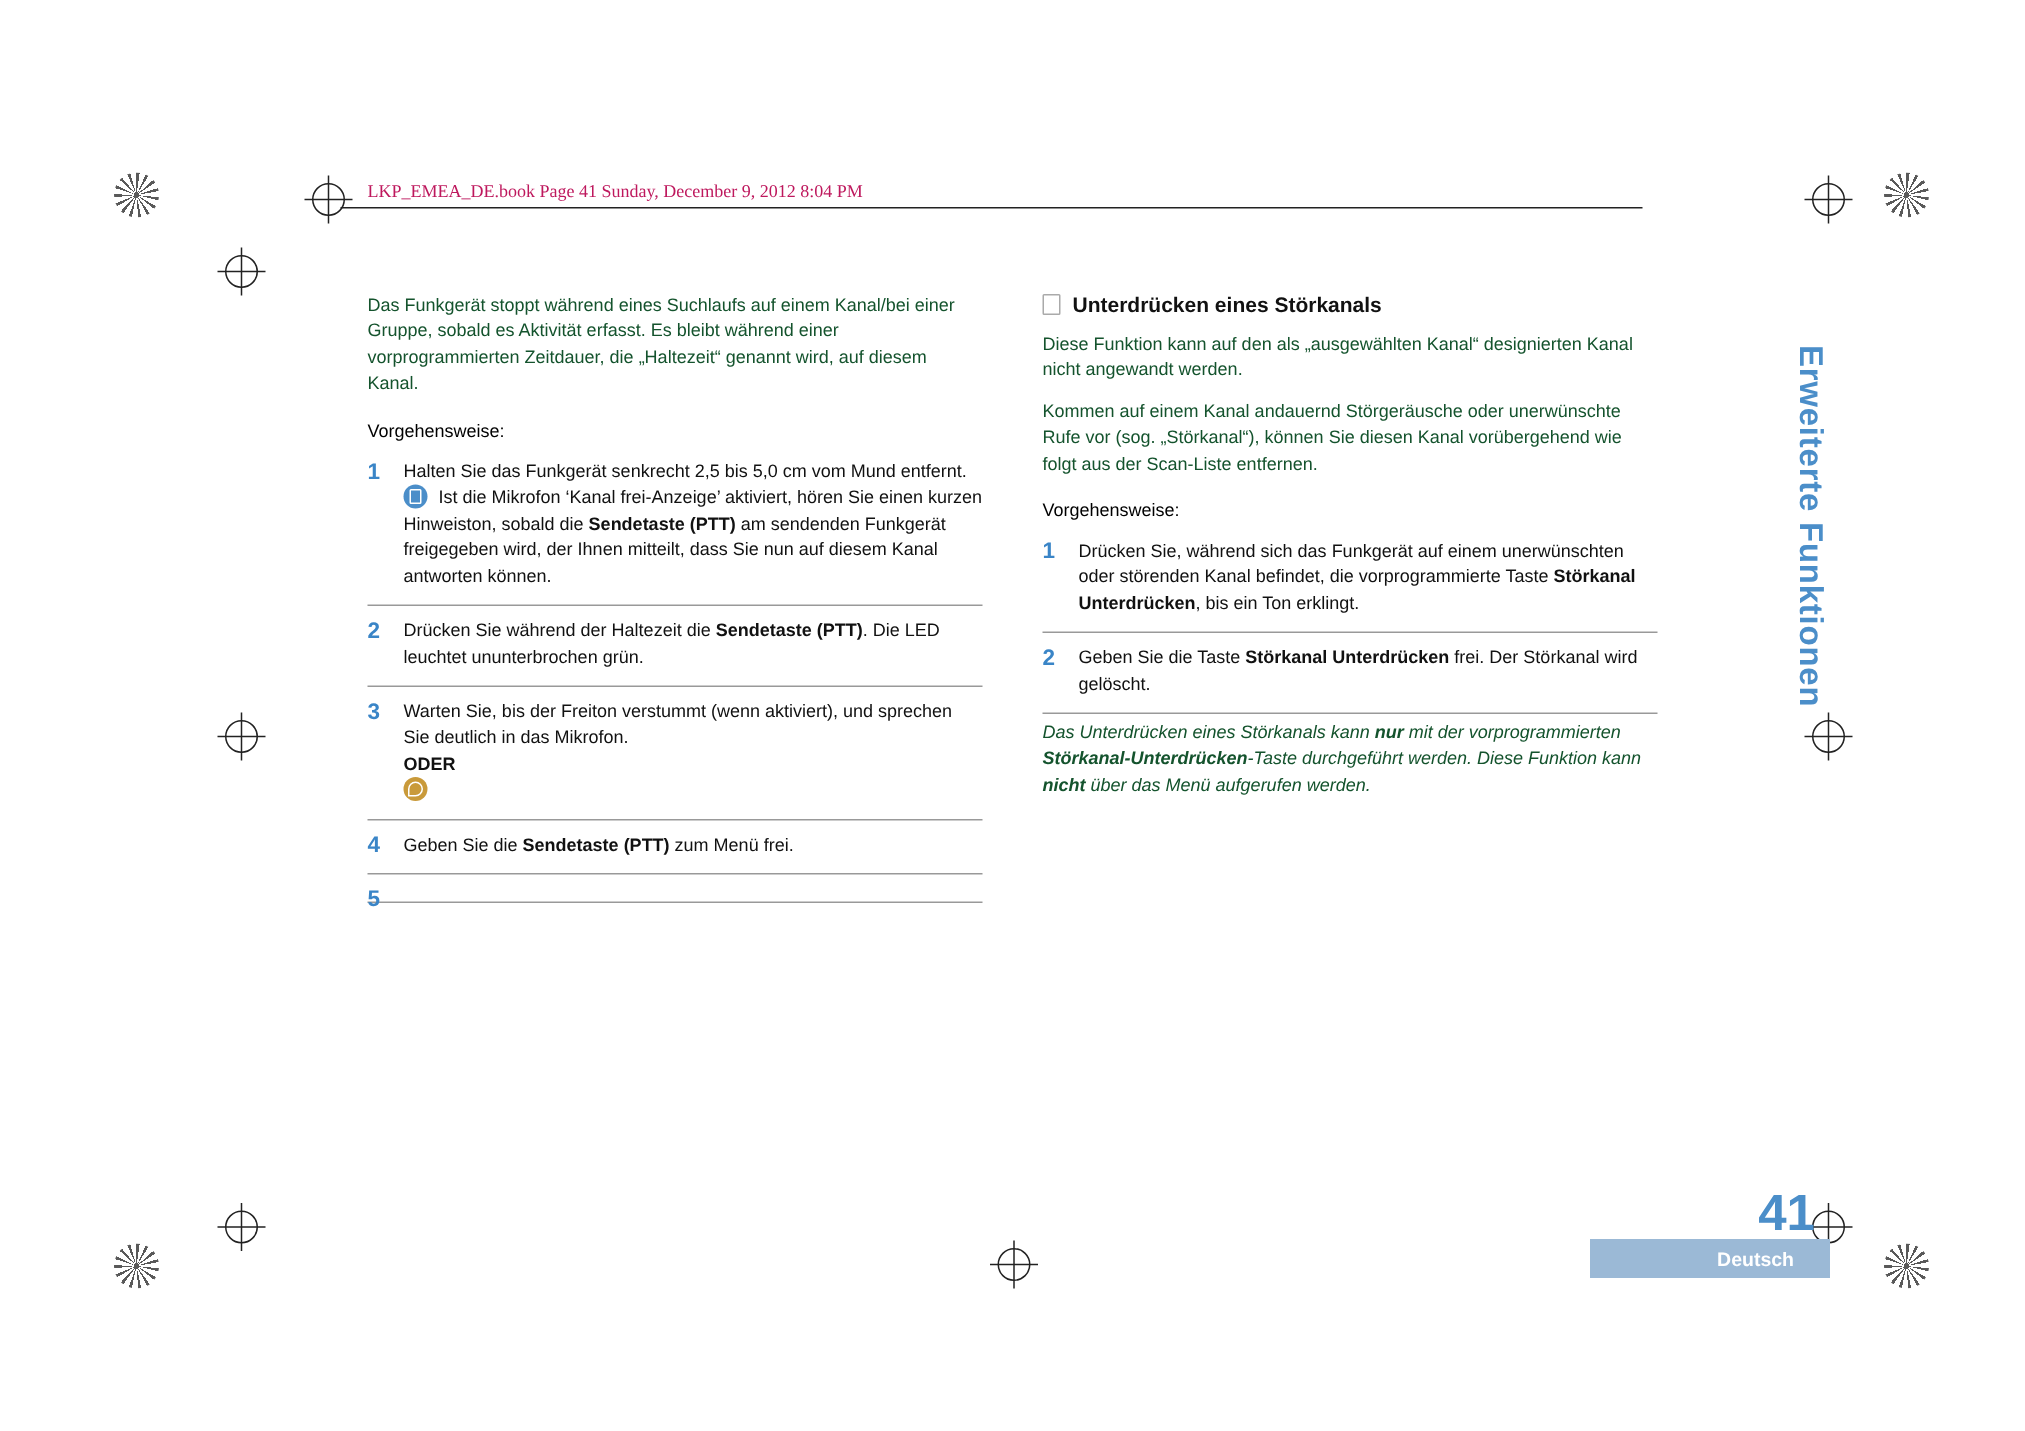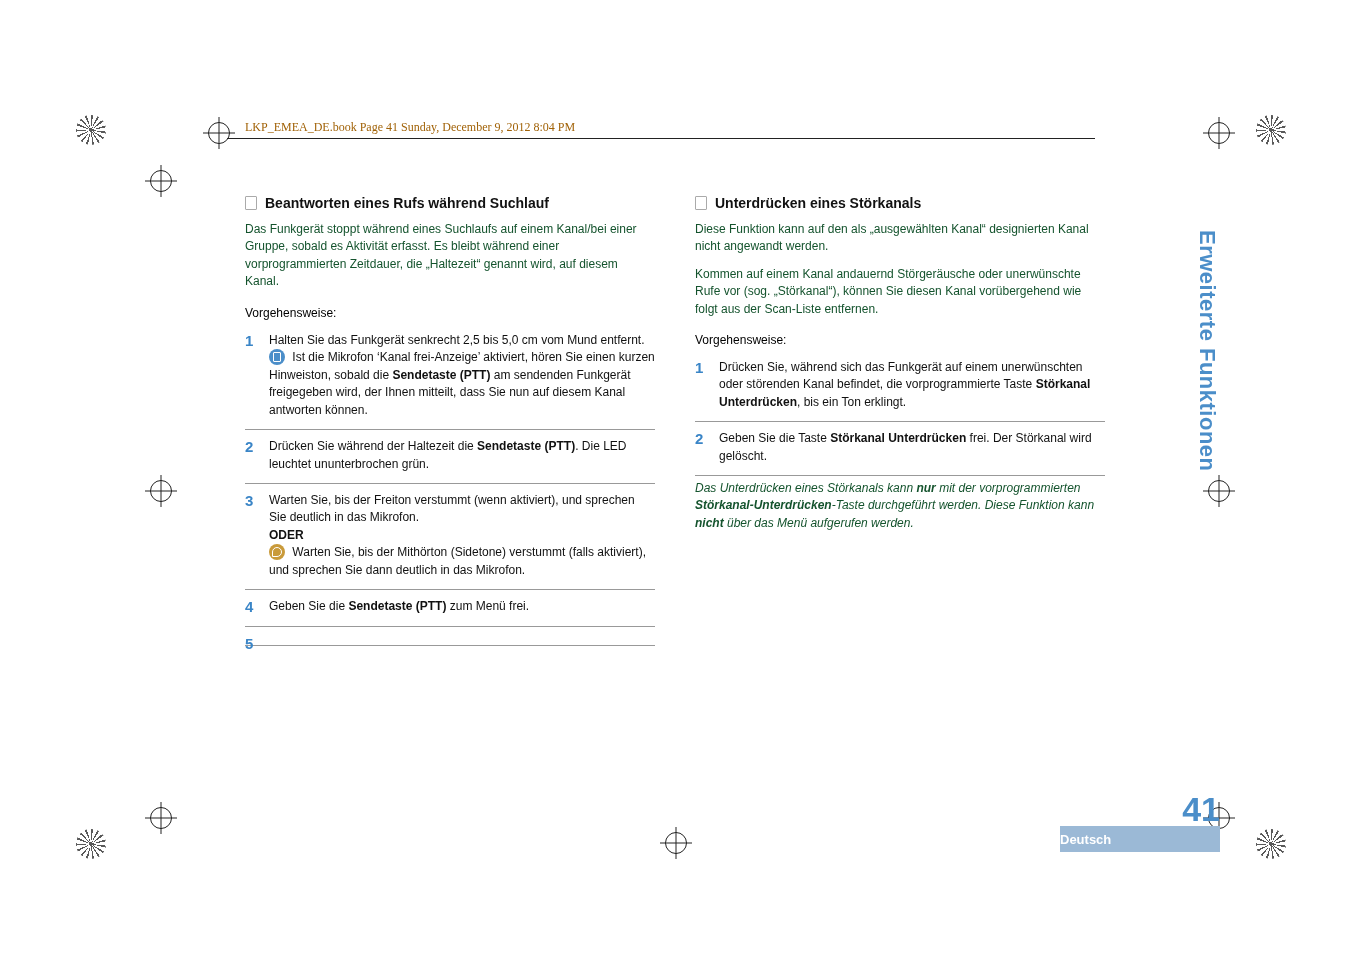--- a/index.html
+++ b/index.html
@@ -19,21 +19,21 @@
     display: flex;
     gap: 40px;
   }
   .col { width: 410px; }
   .header-line {
     position: absolute;
     left: 245px;
     top: 120px;
     font-size: 12px;
     font-family: "Times New Roman", serif;
-    color: #a16207;
+    color: #be185d;
     display: flex;
     align-items: center;
     gap: 18px;
   }
   .header-line::before {
     content: "";
     position: absolute;
     left: -18px; right: -520px; top: 18px;
     border-top: 1px solid #222;
   }
@@ -109,21 +109,21 @@
     right: 130px;
     top: 230px;
     writing-mode: vertical-rl;
     font-size: 22px;
     font-weight: bold;
     color: #4b8ec9;
     letter-spacing: 0.5px;
   }
   .page-num-box {
     position: absolute;
-    right: 130px;
+    right: 140px;
     top: 790px;
     width: 90px;
     text-align: right;
   }
   .page-num {
     font-size: 34px;
     font-weight: bold;
     color: #4b8ec9;
   }
   .lang-strip {
@@ -131,22 +131,22 @@
     right: 130px;
     top: 826px;
     width: 160px;
     height: 26px;
     background: #9bb9d6;
     color: #fff;
     font-size: 13px;
     font-weight: bold;
     display: flex;
     align-items: center;
-    justify-content: flex-start;
-    padding-right: 14px;
+    justify-content: flex-end;
+    padding-right: 24px;
   }
   .reg {
     position: absolute;
     width: 22px; height: 22px;
     border-radius: 50%;
     border: 1px solid #222;
   }
   .reg::before, .reg::after {
     content: "";
     position: absolute;
@@ -180,43 +180,38 @@
 <div class="reg" style="left:665px;bottom:100px"></div>
 <div class="reg" style="left:208px;top:122px"></div>
 
 <div class="header-line">
   <span>LKP_EMEA_DE.book  Page 41  Sunday, December 9, 2012  8:04 PM</span>
 </div>
 
 <div class="page">
 
   <div class="col">
-    <h3>
-      <span class="doc-icon"></span>
-      <span>Beantworten eines Rufs während Suchlauf</span>
-    </h3>
     <p>Das Funkgerät stoppt während eines Suchlaufs auf einem Kanal/bei einer Gruppe, sobald es Aktivität erfasst. Es bleibt während einer vorprogrammierten Zeitdauer, die „Haltezeit“ genannt wird, auf diesem Kanal.</p>
     <div class="proc-label">Vorgehensweise:</div>
     <ol>
       <li>
         <span class="num">1</span>
         <span>Halten Sie das Funkgerät senkrecht 2,5 bis 5,0 cm vom Mund entfernt.</span><br>
         <span class="inline-icon free"></span>
         <span>Ist die Mikrofon ‘Kanal frei-Anzeige’ aktiviert, hören Sie einen kurzen Hinweiston, sobald die </span><span class="bold">Sendetaste (PTT)</span><span> am sendenden Funkgerät freigegeben wird, der Ihnen mitteilt, dass Sie nun auf diesem Kanal antworten können.</span>
       </li>
       <li>
         <span class="num">2</span>
         <span>Drücken Sie während der Haltezeit die </span><span class="bold">Sendetaste (PTT)</span><span>. Die LED leuchtet ununterbrochen grün.</span>
       </li>
       <li>
         <span class="num">3</span>
         <span>Warten Sie, bis der Freiton verstummt (wenn aktiviert), und sprechen Sie deutlich in das Mikrofon.</span><br>
         <span class="bold">ODER</span><br>
         <span class="inline-icon talk"></span>
-        <span>Warten Sie, bis der Mithörton (Sidetone) verstummt (falls aktiviert), und sprechen Sie dann deutlich in das Mikrofon.</span>
       </li>
       <li>
         <span class="num">4</span>
         <span>Geben Sie die </span><span class="bold">Sendetaste (PTT)</span><span> zum Menü frei.</span>
       </li>
       <li>
         <span class="num">5</span>
       </li>
     </ol>
   </div>

